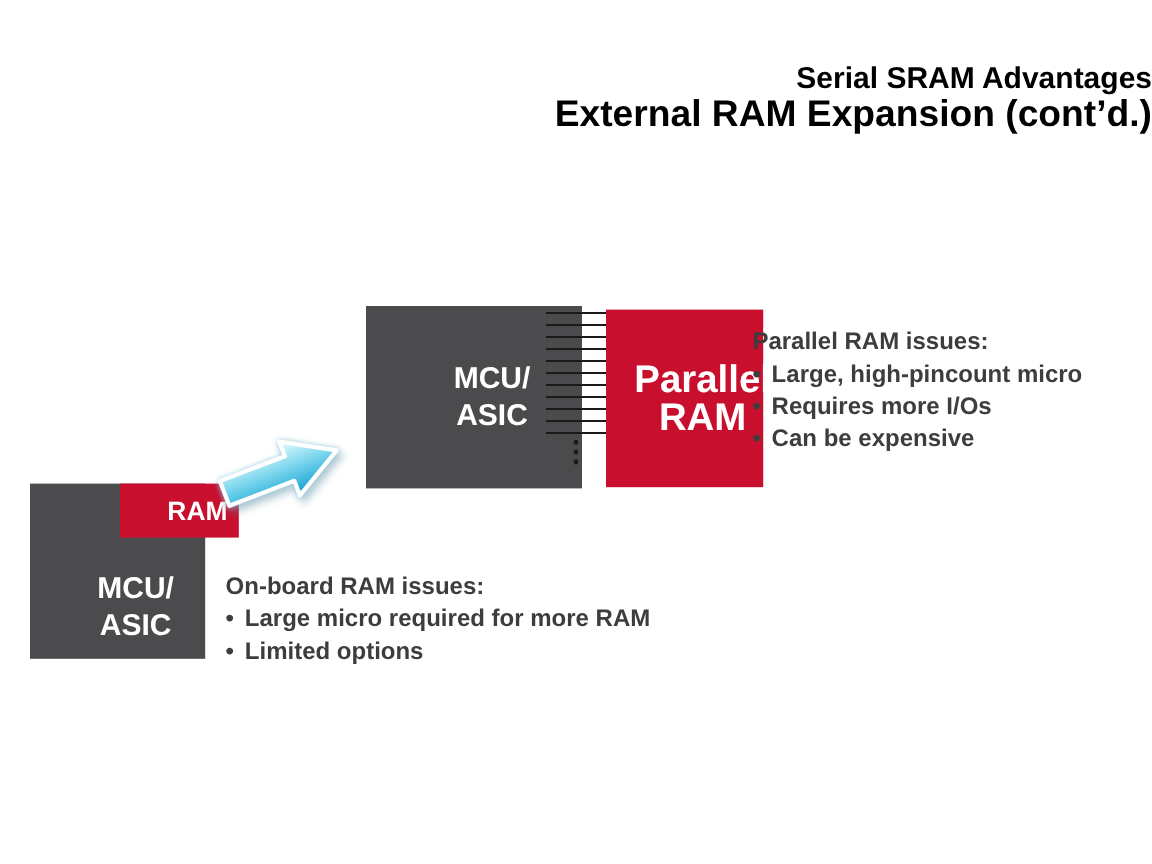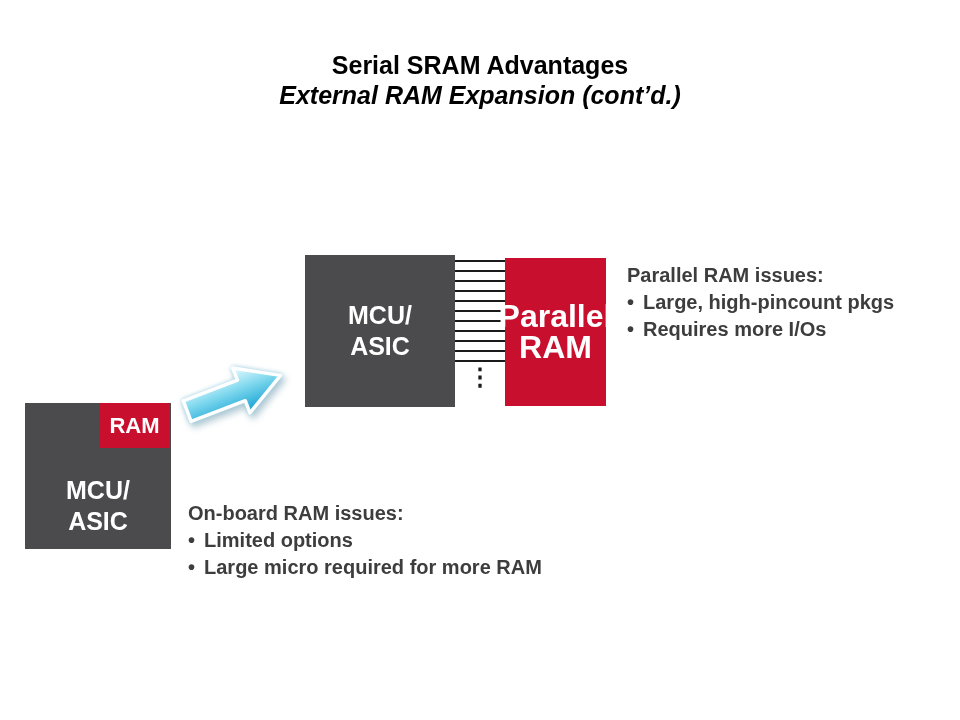--- a/index.html
+++ b/index.html
@@ -11,45 +11,45 @@
     overflow: hidden;
     font-family: "Liberation Sans", sans-serif;
   }
 
   
   .title-block {
     position: absolute;
     top: 50px;
     left: 0;
     width: 100%;
-    text-align: center;
+    text-align: right;
     color: #000000;
   }
   .title-block .title {
     font-size: 25px;
     font-weight: bold;
     line-height: 30px;
   }
   .title-block .subtitle {
-    font-size: 25px;
+    font-size: 31px;
     font-weight: bold;
-    font-style: italic;
     line-height: 30px;
   }
 
   
   .box {
     position: absolute;
     display: flex;
     flex-direction: column;
     align-items: center;
     justify-content: center;
     color: #ffffff;
     font-weight: bold;
     text-align: center;
+    padding-left: 30px;
   }
   .gray { background: var(--box-gray, #4b4b4d); }
   .red  { background: var(--box-red, #c8102e); }
 
   .mcu-top {
     left: 305px; top: 255px;
     width: 150px; height: 152px;
     font-size: 25px; line-height: 31px;
   }
   .parallel-ram {
@@ -96,22 +96,22 @@
 
   
   .text-block {
     position: absolute;
     color: #3d3d3d;
     font-size: 20px;
     font-weight: bold;
     line-height: 27px;
     white-space: nowrap;
   }
-  .right-issues { left: 627px; top: 262px; }
-  .onboard-issues { left: 188px; top: 476px; margin-top: 24px; }
+  .right-issues { left: 627px; top: 272px; }
+  .onboard-issues { left: 188px; top: 476px; }
   .tb-bullet .b { margin-right: 9px; }
 
   
   .arrow-wrap {
     position: absolute;
     left: 170px; top: 352px;
     width: 134px; height: 80px;
   }
   .arrow-wrap svg {
     filter: drop-shadow(0 0 2px rgba(150, 205, 225, 0.9))
@@ -138,22 +138,23 @@
     <div class="bus-dots">⋮</div>
   </div>
 
   <div class="box red parallel-ram">
     <span>Parallel</span>
     <span>RAM</span>
   </div>
 
   <div class="text-block right-issues">
     <div class="tb-heading">Parallel RAM issues:</div>
-    <div class="tb-bullet"><span class="b">•</span><span>Large, high-pincount pkgs</span></div>
+    <div class="tb-bullet"><span class="b">•</span><span>Large, high-pincount micro</span></div>
     <div class="tb-bullet"><span class="b">•</span><span>Requires more I/Os</span></div>
+    <div class="tb-bullet"><span class="b">•</span><span>Can be expensive</span></div>
   </div>
 
   <div class="box gray mcu-bottom">
     <span>MCU/</span>
     <span>ASIC</span>
   </div>
   <div class="box red ram-chip">
     <span>RAM</span>
   </div>
 
@@ -167,17 +168,17 @@
         </linearGradient>
       </defs>
       <g transform="rotate(-21 62 42)">
         <path d="M14,31 H72 V18 L114,42 L72,66 V53 H14 Z" fill="url(#arrowGrad)" stroke="#ffffff" stroke-width="3.5" stroke-linejoin="round"></path>
       </g>
     </svg>
   </div>
 
   <div class="text-block onboard-issues">
     <div class="tb-heading">On-board RAM issues:</div>
+    <div class="tb-bullet"><span class="b">•</span><span>Large micro required for more RAM</span></div>
     <div class="tb-bullet"><span class="b">•</span><span>Limited options</span></div>
-    <div class="tb-bullet"><span class="b">•</span><span>Large micro required for more RAM</span></div>
   </div>
 
 </div>
 
 </body></html>

